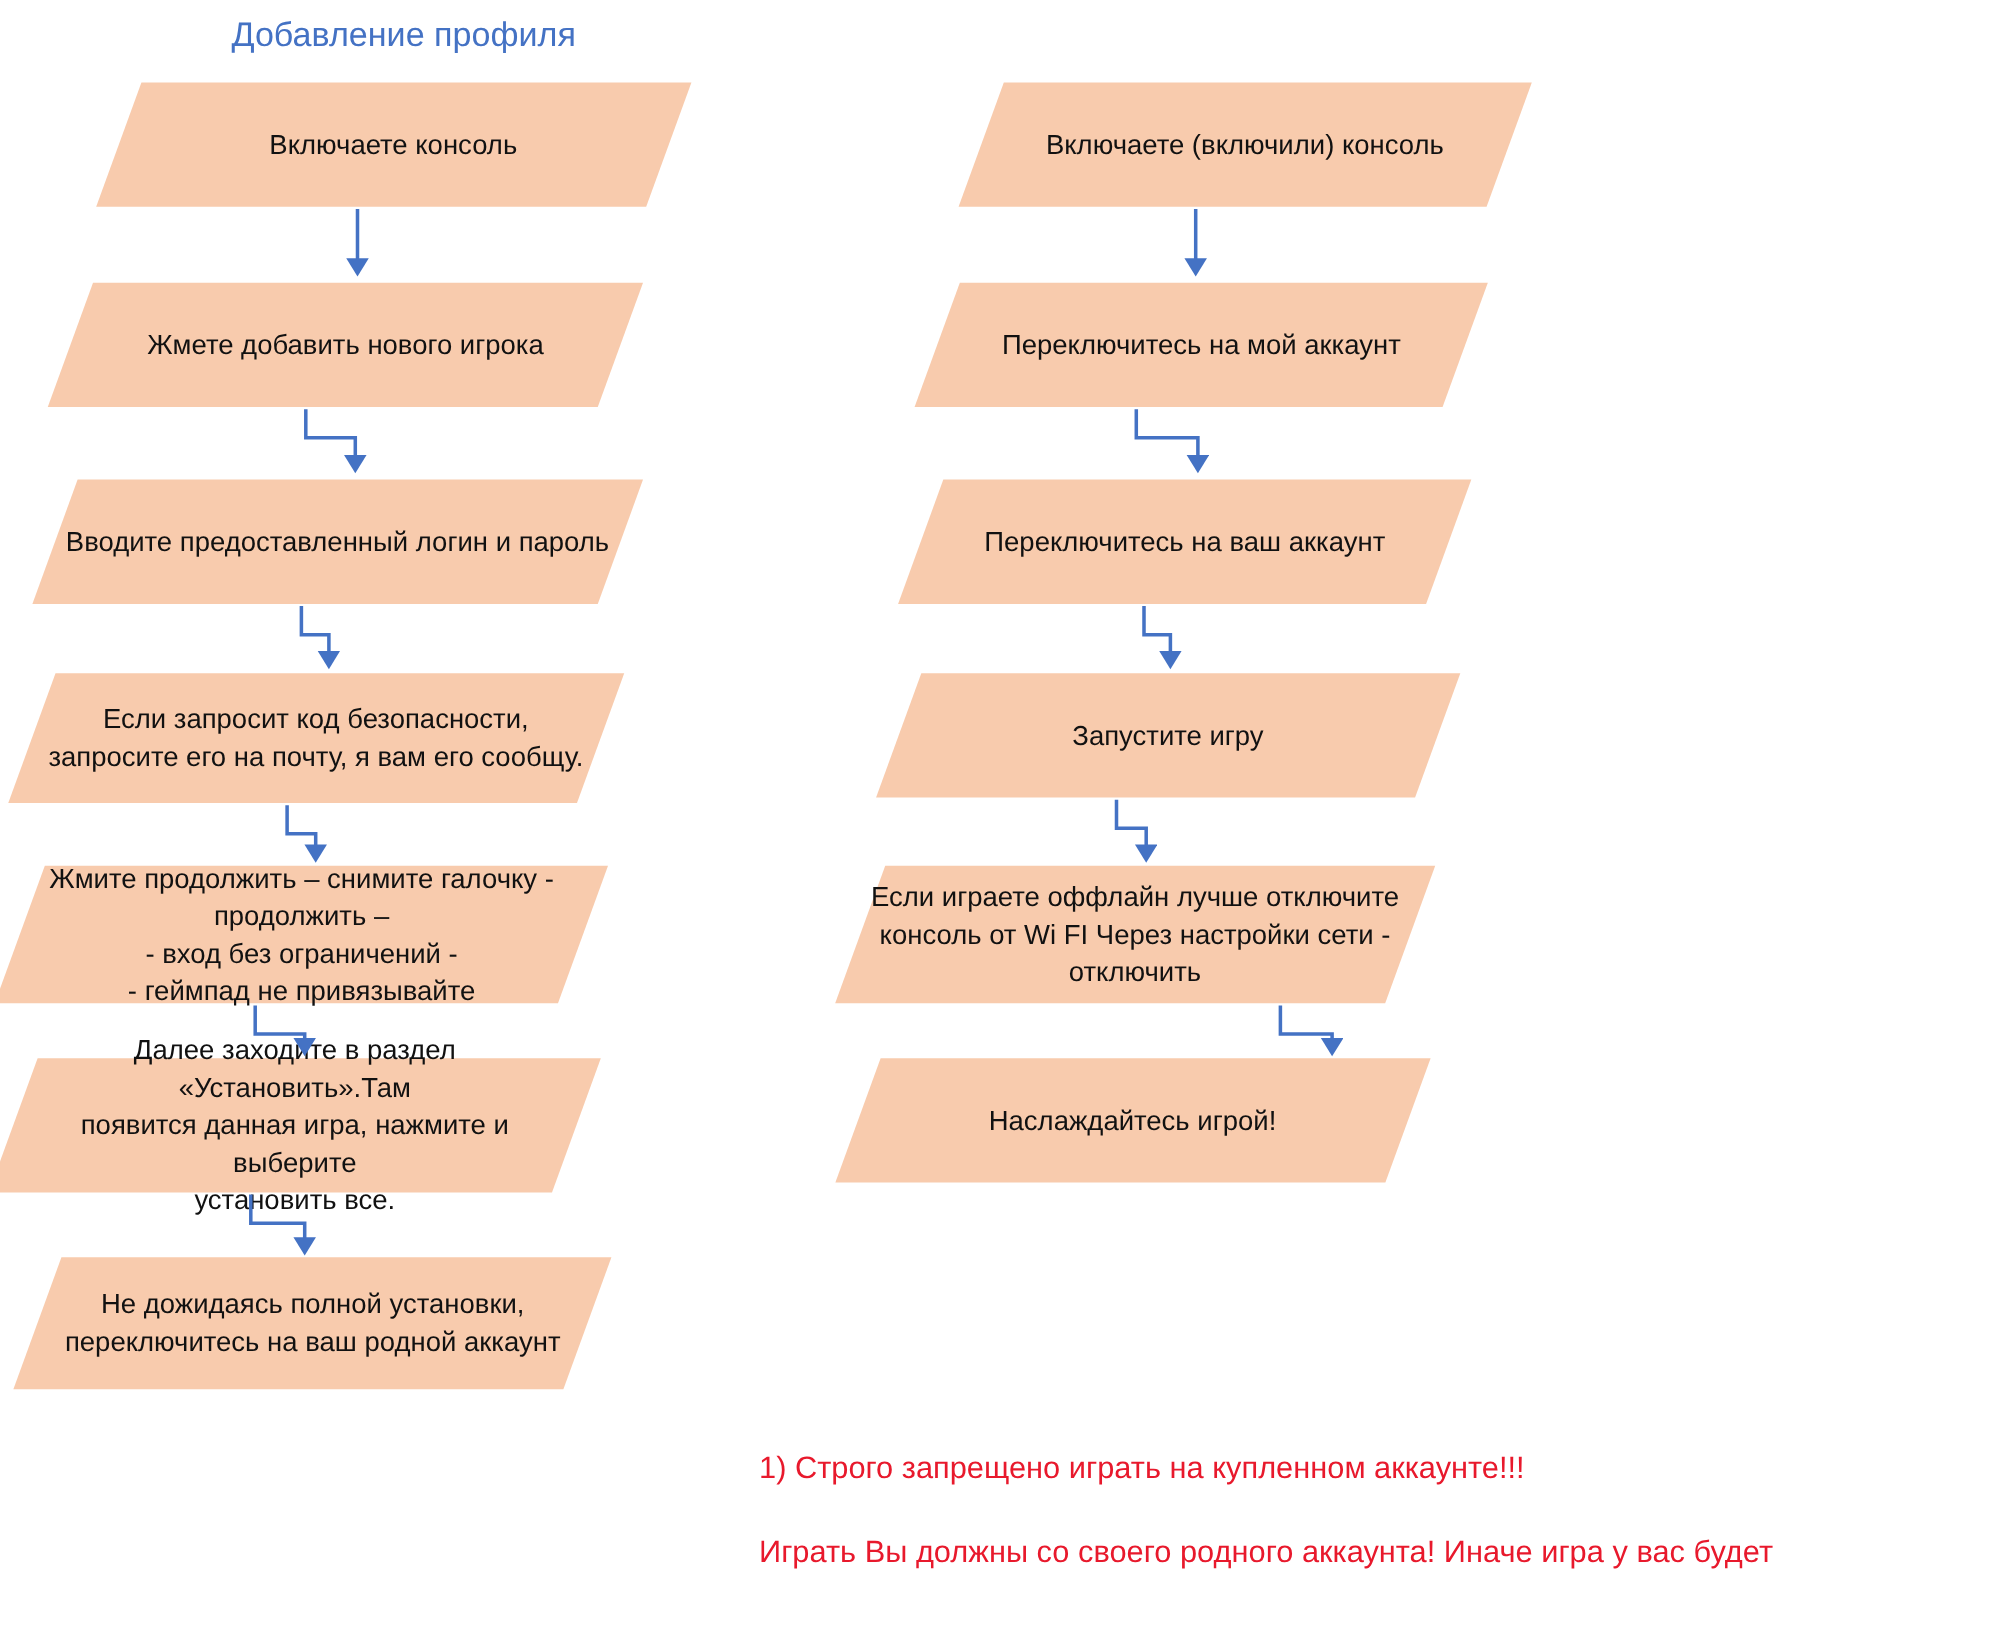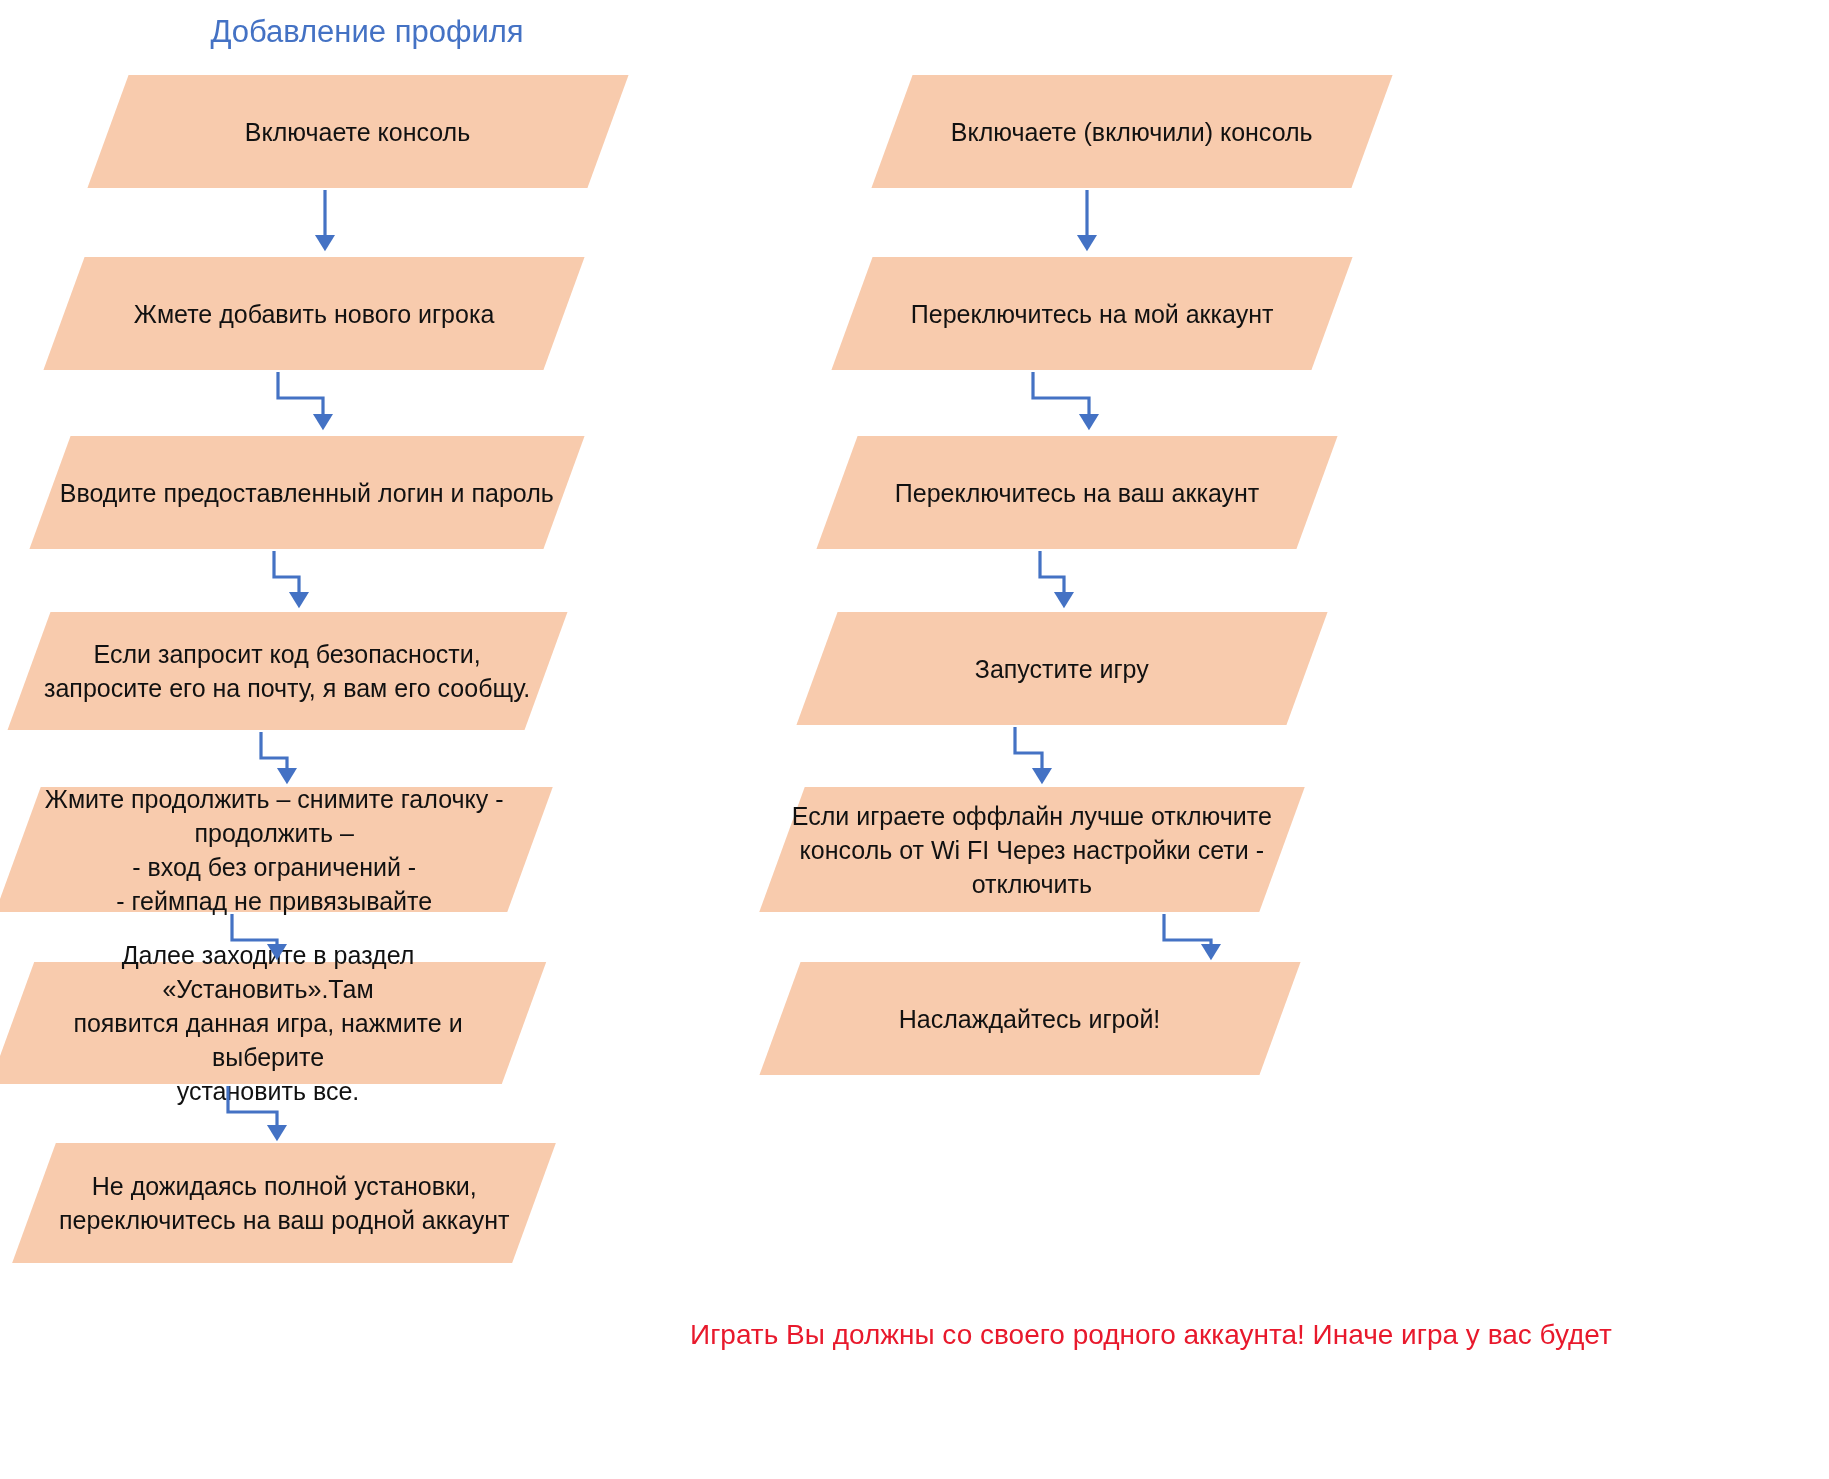--- a/index.html
+++ b/index.html
@@ -149,18 +149,19 @@
     <g stroke="#4472C4" stroke-width="3.2" fill="none" marker-end="url(#arrowhead)">
       <path d="M1075,190 L1075,243"></path>
       <path d="M1021,372 L1021,398 L1077,398 L1077,422"></path>
       <path d="M1028,551 L1028,577 L1052,577 L1052,600"></path>
       <path d="M1003,727 L1003,753 L1030,753 L1030,776"></path>
       <path d="M1152,914 L1152,940 L1199,940 L1199,952"></path>
     </g>
   </svg>
 
   <div id="note">
+    <span class="note-line">1) Строго запрещено играть на купленном аккаунте!!!</span>
     <span class="note-line">Играть Вы должны со своего родного аккаунта! Иначе игра у вас будет</span>
     
     
   </div>
 
 </div>
 
 </body></html>

